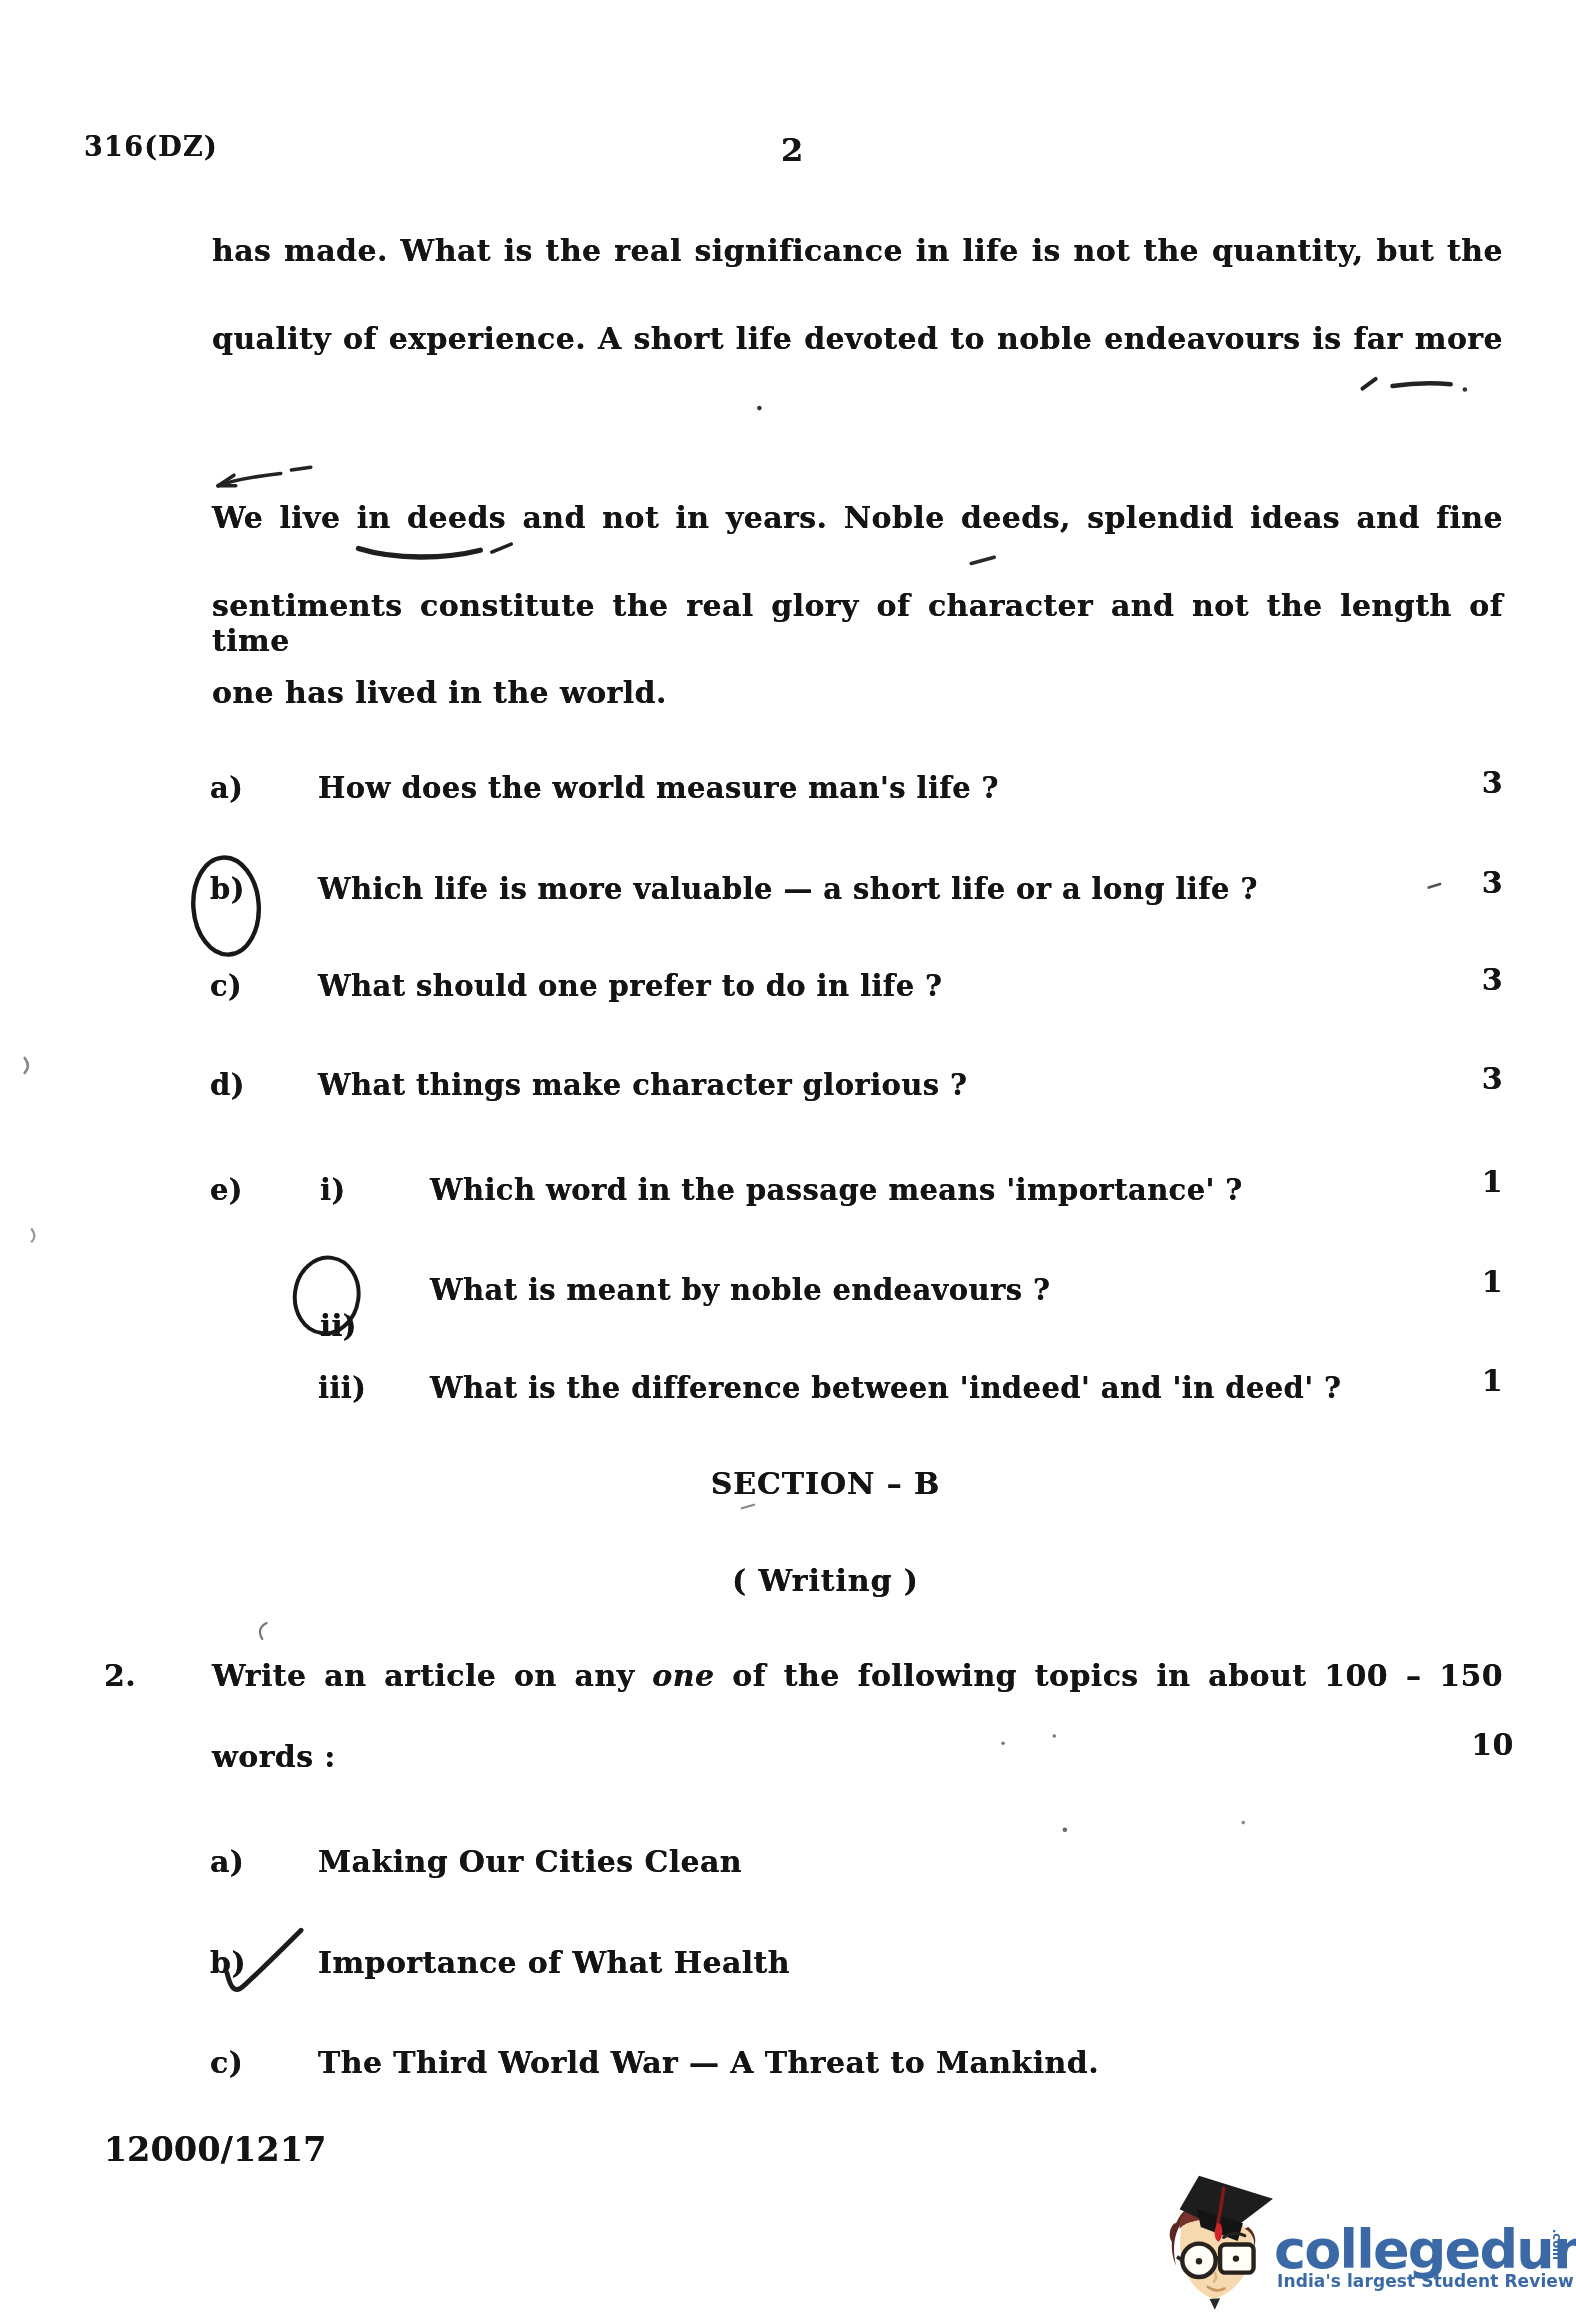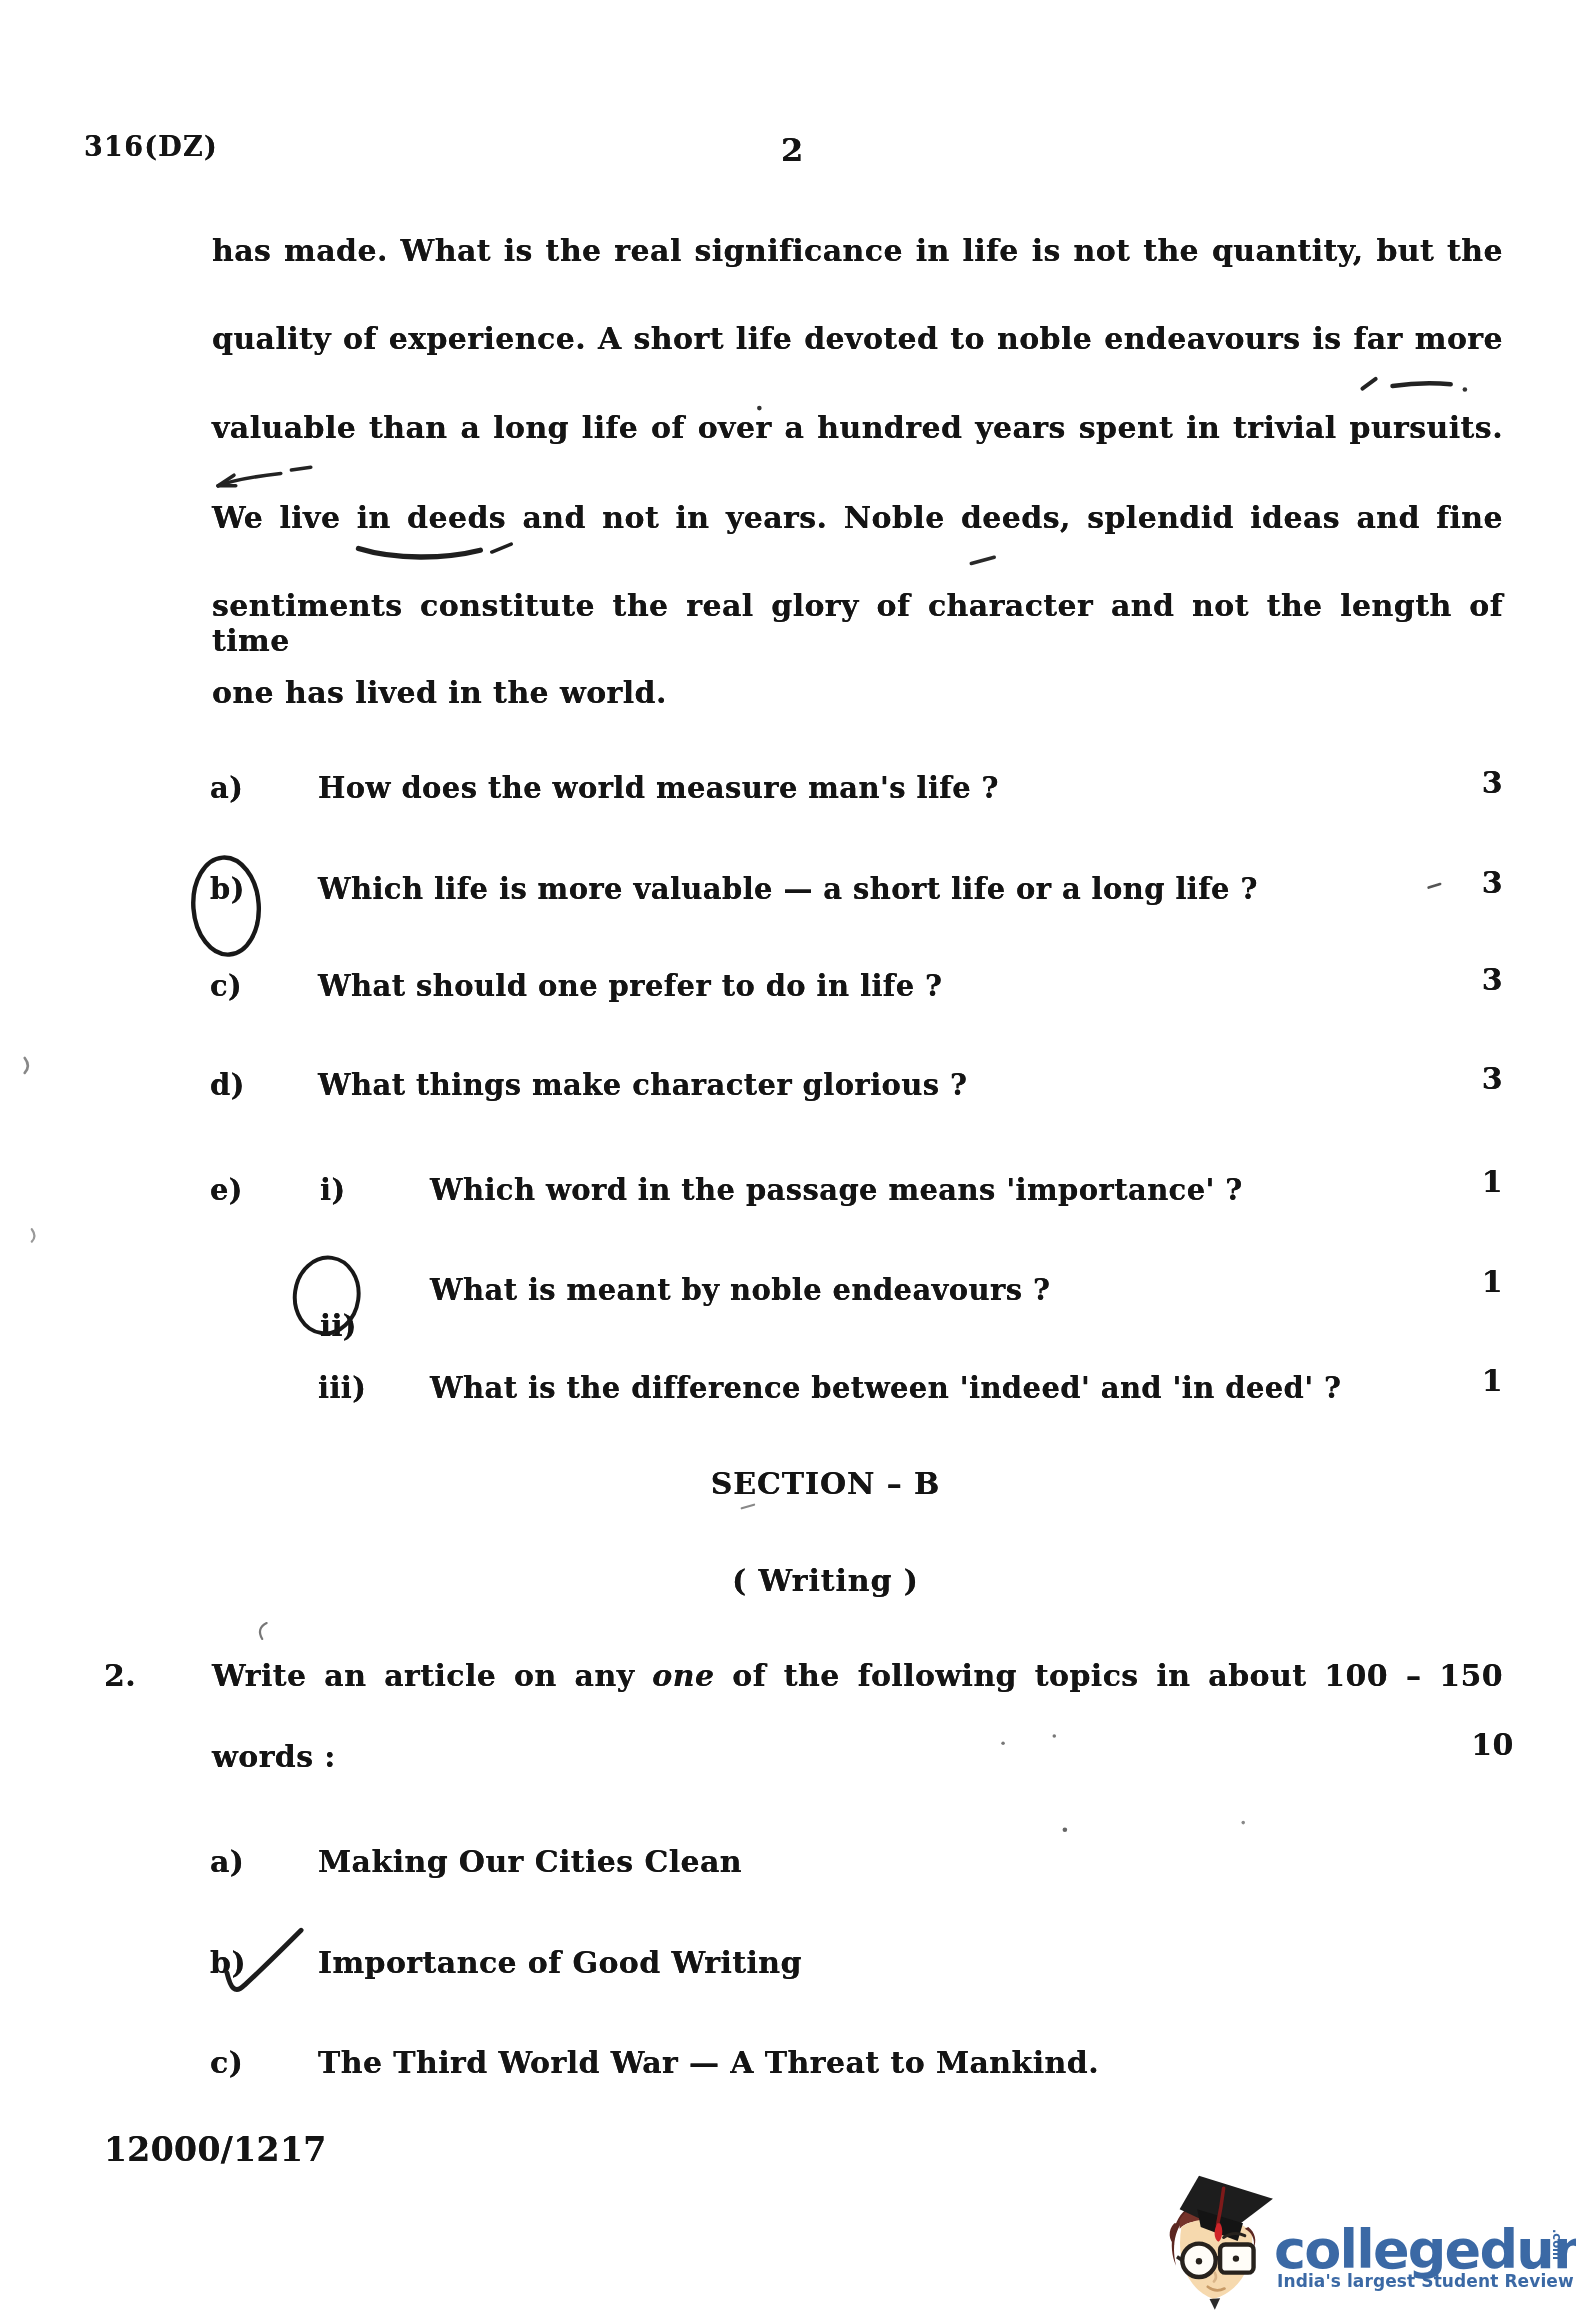--- a/index.html
+++ b/index.html
@@ -64,21 +64,20 @@
 </head>
 <body>
 
 <div id="page">
 
   <div class="abs scan code" style="left:84px;top:131px;">316(DZ)</div>
   <div class="abs scan pagenum" style="left:781px;top:131px;">2</div>
 
   <div class="abs scan pline" style="top:233px;">has made. What is the real significance in life is not the quantity, but the</div>
   <div class="abs scan pline" style="top:321px;">quality of experience. A short life devoted to noble endeavours is far more</div>
-  <div class="abs scan pline" style="top:410px;">valuable than a long life of over a hundred years spent in trivial pursuits.</div>
   <div class="abs scan pline" style="top:500px;">We live in deeds and not in years. Noble deeds, splendid ideas and fine</div>
   <div class="abs scan pline" style="top:588px;">sentiments constitute the real glory of character and not the length of time</div>
   <div class="abs scan pline noj" style="top:675px;">one has lived in the world.</div>
 
   <div class="abs scan qlabel" style="left:210px;top:771px;">a)</div>
   <div class="abs scan qtext" style="left:318px;top:771px;">How does the world measure man's life ?</div>
   <div class="abs scan marks" style="top:765px;">3</div>
 
   <div class="abs scan qlabel" style="left:210px;top:872px;">b)</div>
   <div class="abs scan qtext" style="left:318px;top:872px;text-align:right;">Which life is more valuable — a short life or a long life ?</div>
@@ -110,21 +109,21 @@
 
   <div class="abs scan qlabel" style="left:104px;top:1658px;font-size:30px;">2.</div>
   <div class="abs scan pline j2" style="top:1658px;"><span>Write an article on any </span><span class="em">one</span><span> of the following topics in about 100 – 150</span></div>
   <div class="abs scan qtext" style="left:212px;top:1739px;font-size:30px;">words :</div>
   <div class="abs scan marks" style="top:1727px;">10</div>
 
   <div class="abs scan qlabel" style="left:210px;top:1844px;font-size:30px;">a)</div>
   <div class="abs scan qtext" style="left:318px;top:1844px;font-size:30px;">Making Our Cities Clean</div>
 
   <div class="abs scan qlabel" style="left:210px;top:1945px;font-size:30px;">b)</div>
-  <div class="abs scan qtext" style="left:318px;top:1945px;font-size:30px;">Importance of Good Writing</div>
+  <div class="abs scan qtext" style="left:318px;top:1945px;font-size:30px;">Importance of What Health</div>
 
   <div class="abs scan qlabel" style="left:210px;top:2045px;font-size:30px;">c)</div>
   <div class="abs scan qtext" style="left:318px;top:2045px;font-size:30px;">The Third World War — A Threat to Mankind.</div>
 
   <div class="abs scan footer" style="left:104px;top:2130px;">12000/1217</div>
 
   <div class="abs" style="left:1162px;top:2174px;width:415px;height:145px;">
     <svg style="position:absolute;left:0;top:0;" width="125" height="141" viewBox="0 0 142 160">
 
       <path d="M30 38 C12 50, 6 82, 16 104 C10 78, 16 56, 34 44 Z" fill="#5c2721"></path>

